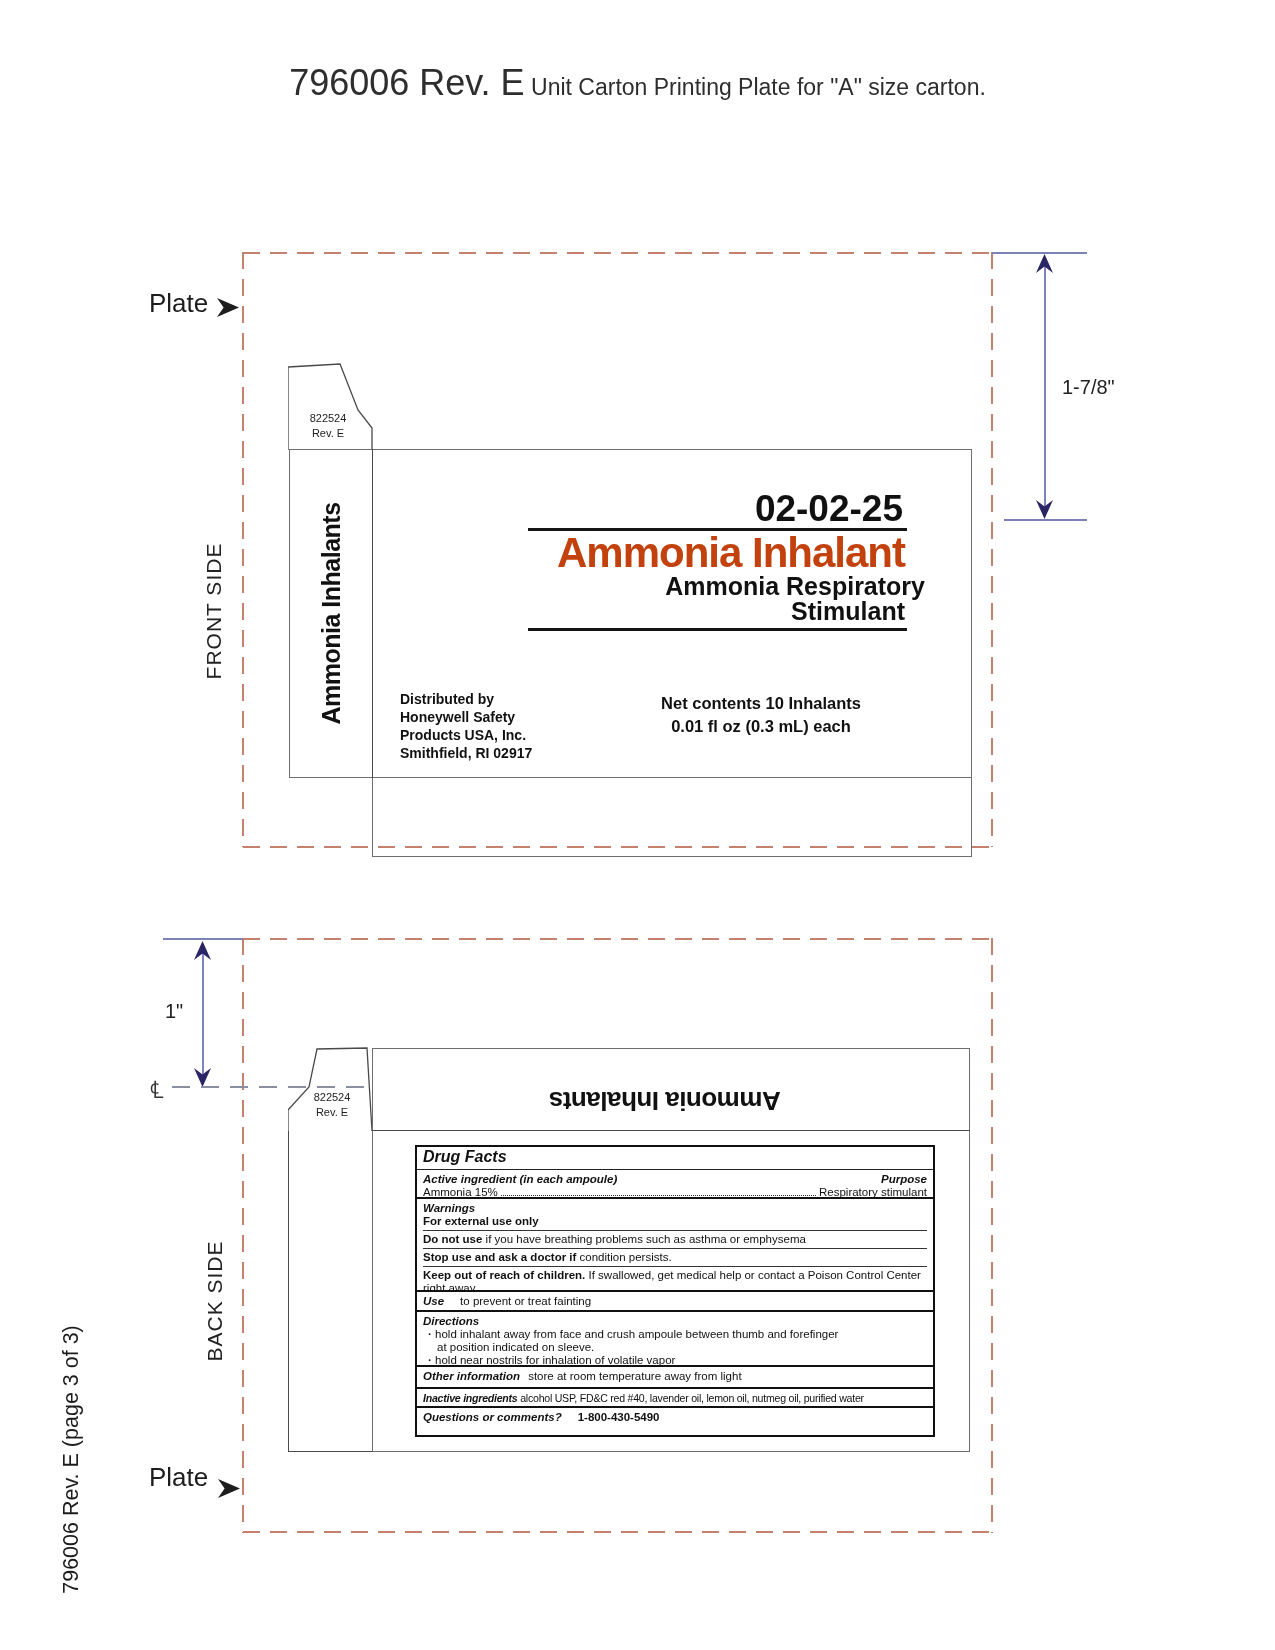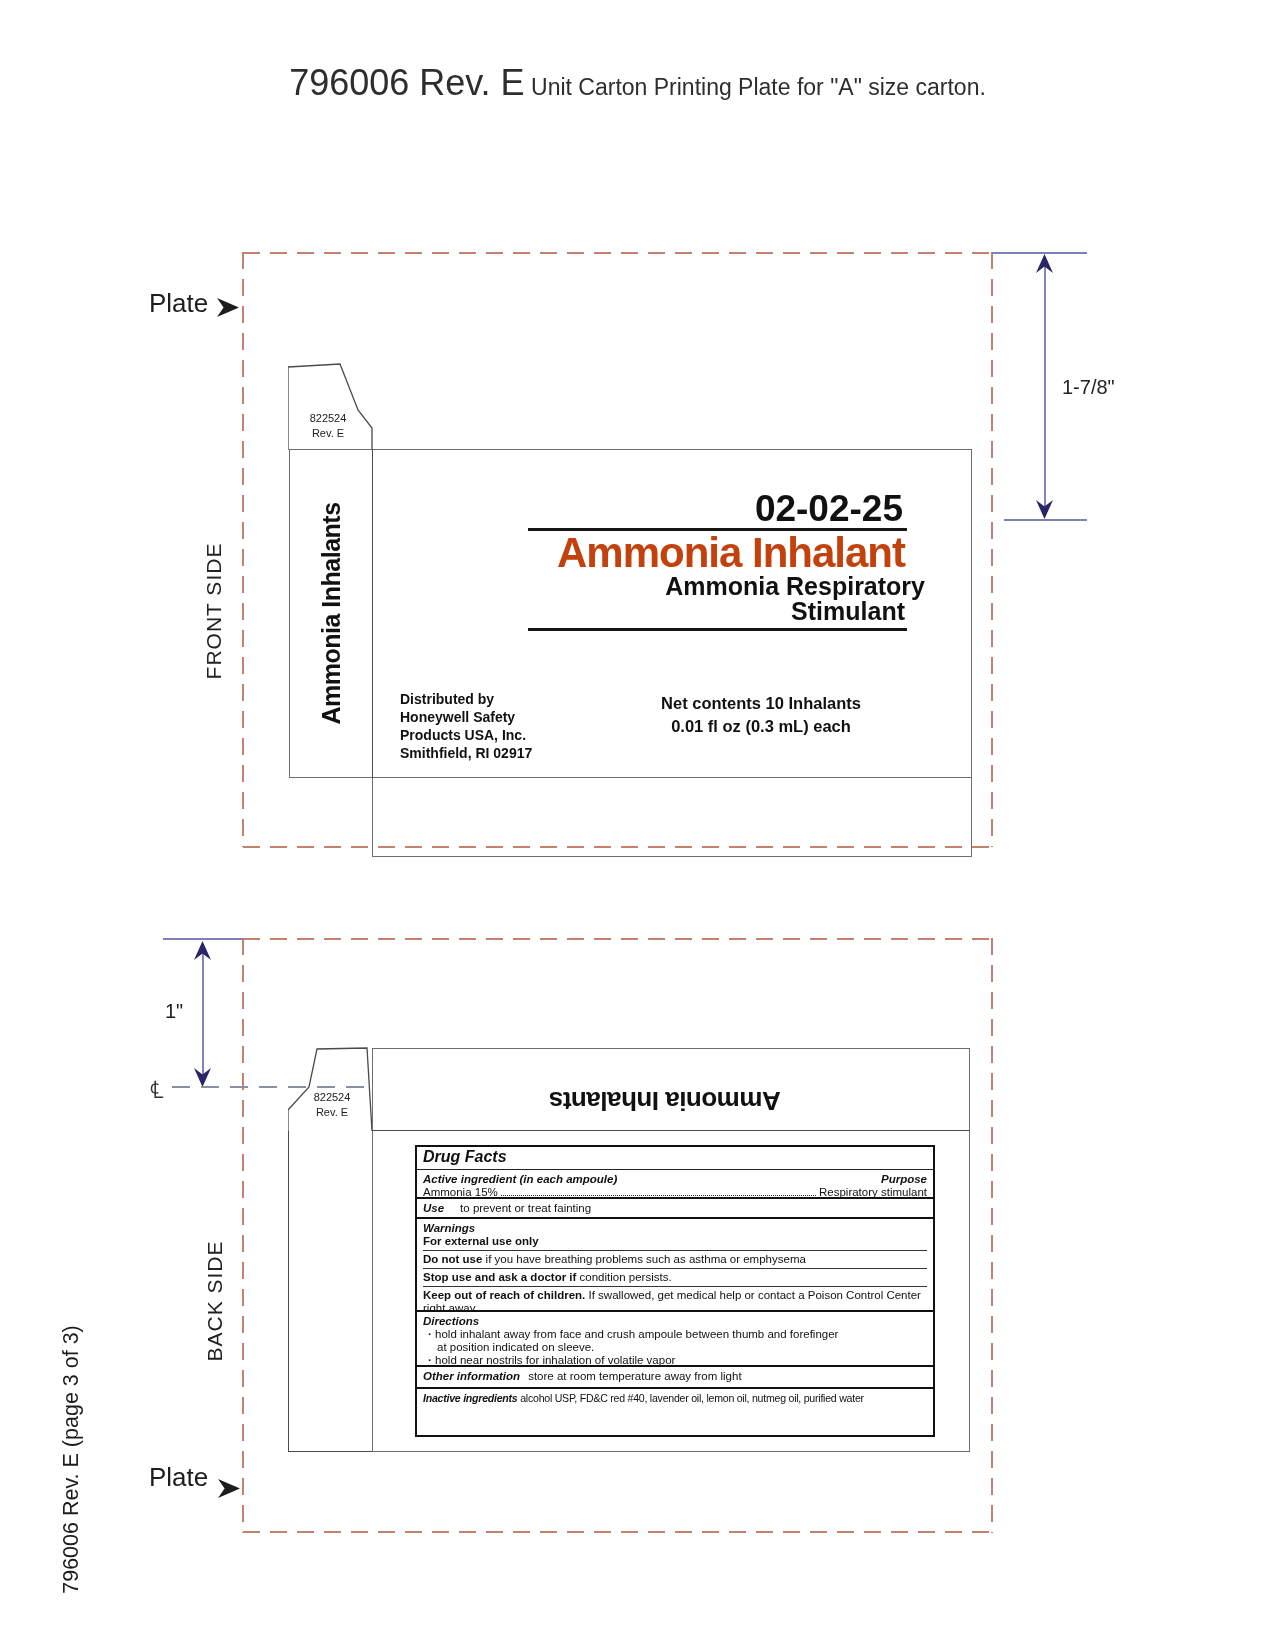--- a/index.html
+++ b/index.html
@@ -178,47 +178,50 @@
         <span class="bi">Active ingredient (in each ampoule)</span>
         <span class="bi">Purpose</span>
       </div>
       <div class="df-leader">
         <span>Ammonia 15%</span>
         <span class="fill"></span>
         <span>Respiratory stimulant</span>
       </div>
     </div>
 
-    <div class="df-row df-thick" style="height:20px;">
-      <span class="bi gap-r">Use</span><span>to prevent or treat fainting</span>
-    </div>
-
     <div class="df-row df-thick" style="height:93px;">
       <div class="bi">Warnings</div>
       <div class="b df-underline">For external use only</div>
       <div class="df-underline"><span class="b">Do not use</span><span> if you have breathing problems such as asthma or emphysema</span></div>
       <div class="df-underline"><span class="b">Stop use and ask a doctor if</span><span> condition persists.</span></div>
       <div><span class="b">Keep out of reach of children.</span><span> If swallowed, get medical help or contact a Poison Control Center right away.</span></div>
     </div>
 
+    <div class="df-row df-thick" style="height:20px;">
+      <span class="bi gap-r">Use</span><span>to prevent or treat fainting</span>
+    </div>
+
     <div class="df-row df-thick" style="height:55px;">
       <div class="bi">Directions</div>
       <div class="df-bullet">hold inhalant away from face and crush ampoule between thumb and forefinger</div>
       <div class="df-indent">at position indicated on sleeve.</div>
       <div class="df-bullet">hold near nostrils for inhalation of volatile vapor</div>
     </div>
 
     <div class="df-row df-thick" style="height:22px;">
       <span class="bi" style="margin-right:8px;">Other information</span><span>store at room temperature away from light</span>
     </div>
 
     <div class="df-row df-thick tight" style="height:19px;">
       <span class="bi">Inactive ingredients</span><span> alcohol USP, FD&amp;C red #40, lavender oil, lemon oil, nutmeg oil, purified water</span>
     </div>
 
+    <div class="df-row df-thick" style="height:22px;">
+      <span class="bi gap-r">Questions or comments?</span><span class="b">1-800-430-5490</span>
+    </div>
   </div>
 
   <div class="plate-label" style="left:149px;top:1462px;">Plate</div>
   <div class="plate-arrow" style="left:218px;top:1479px;"></div>
 
   <div class="footer-label rot-ccw" style="left:-74px;top:1447px;width:290px;">796006 Rev. E (page 3 of 3)</div>
 
 </div>
 
 </body></html>

